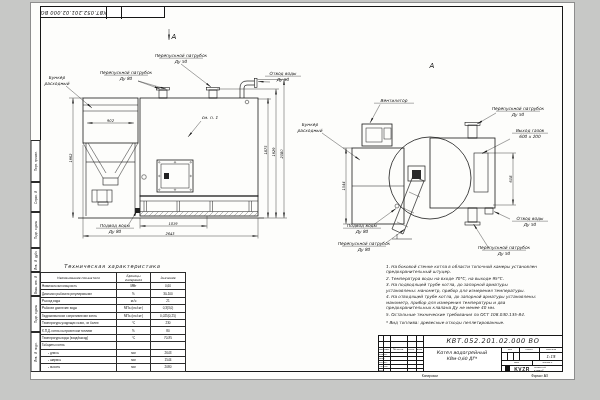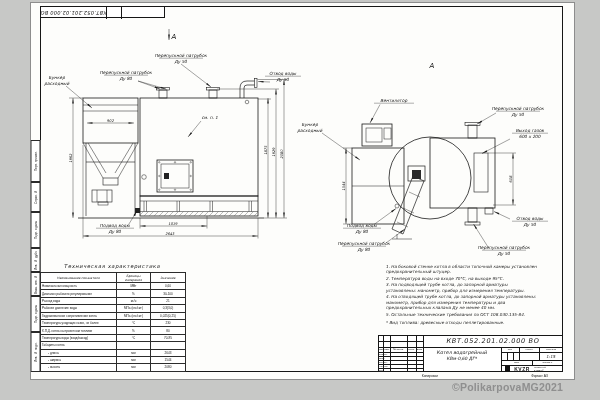--- a/index.html
+++ b/index.html
@@ -343,14 +343,13 @@
   <div class="abs cell smalltxt" style="left:501px;top:360px;width:31px;height:4.5px">Лист</div>
   <div class="abs cell smalltxt" style="left:532px;top:360px;width:31px;height:4.5px">Листов 1</div>
   <div class="abs" style="left:505px;top:366px;width:5px;height:5px;background:#111"></div>
   <div class="abs cell" style="left:511px;top:364.5px;width:22px;height:8px;font-weight:bold;font-size:5px;letter-spacing:.5px">KVZR</div>
   <div class="abs" style="left:534px;top:365.5px;font-size:1.9px;line-height:1.5">КОТЕЛЬНЫЙ</div>
   <div class="abs" style="left:534px;top:368.6px;font-size:1.9px;line-height:1.5">ЗАВОД.РФ</div>
 
   <div class="abs cell" style="left:400px;top:373px;width:60px;height:6px;font-size:3.3px">Копировал</div>
   <div class="abs cell" style="left:516px;top:373px;width:47px;height:6px;font-size:3.3px">Формат А3</div>
 
-  <div class="abs wm">©PolikarpovaMG2021</div>
 </div>
 
 </body></html>

